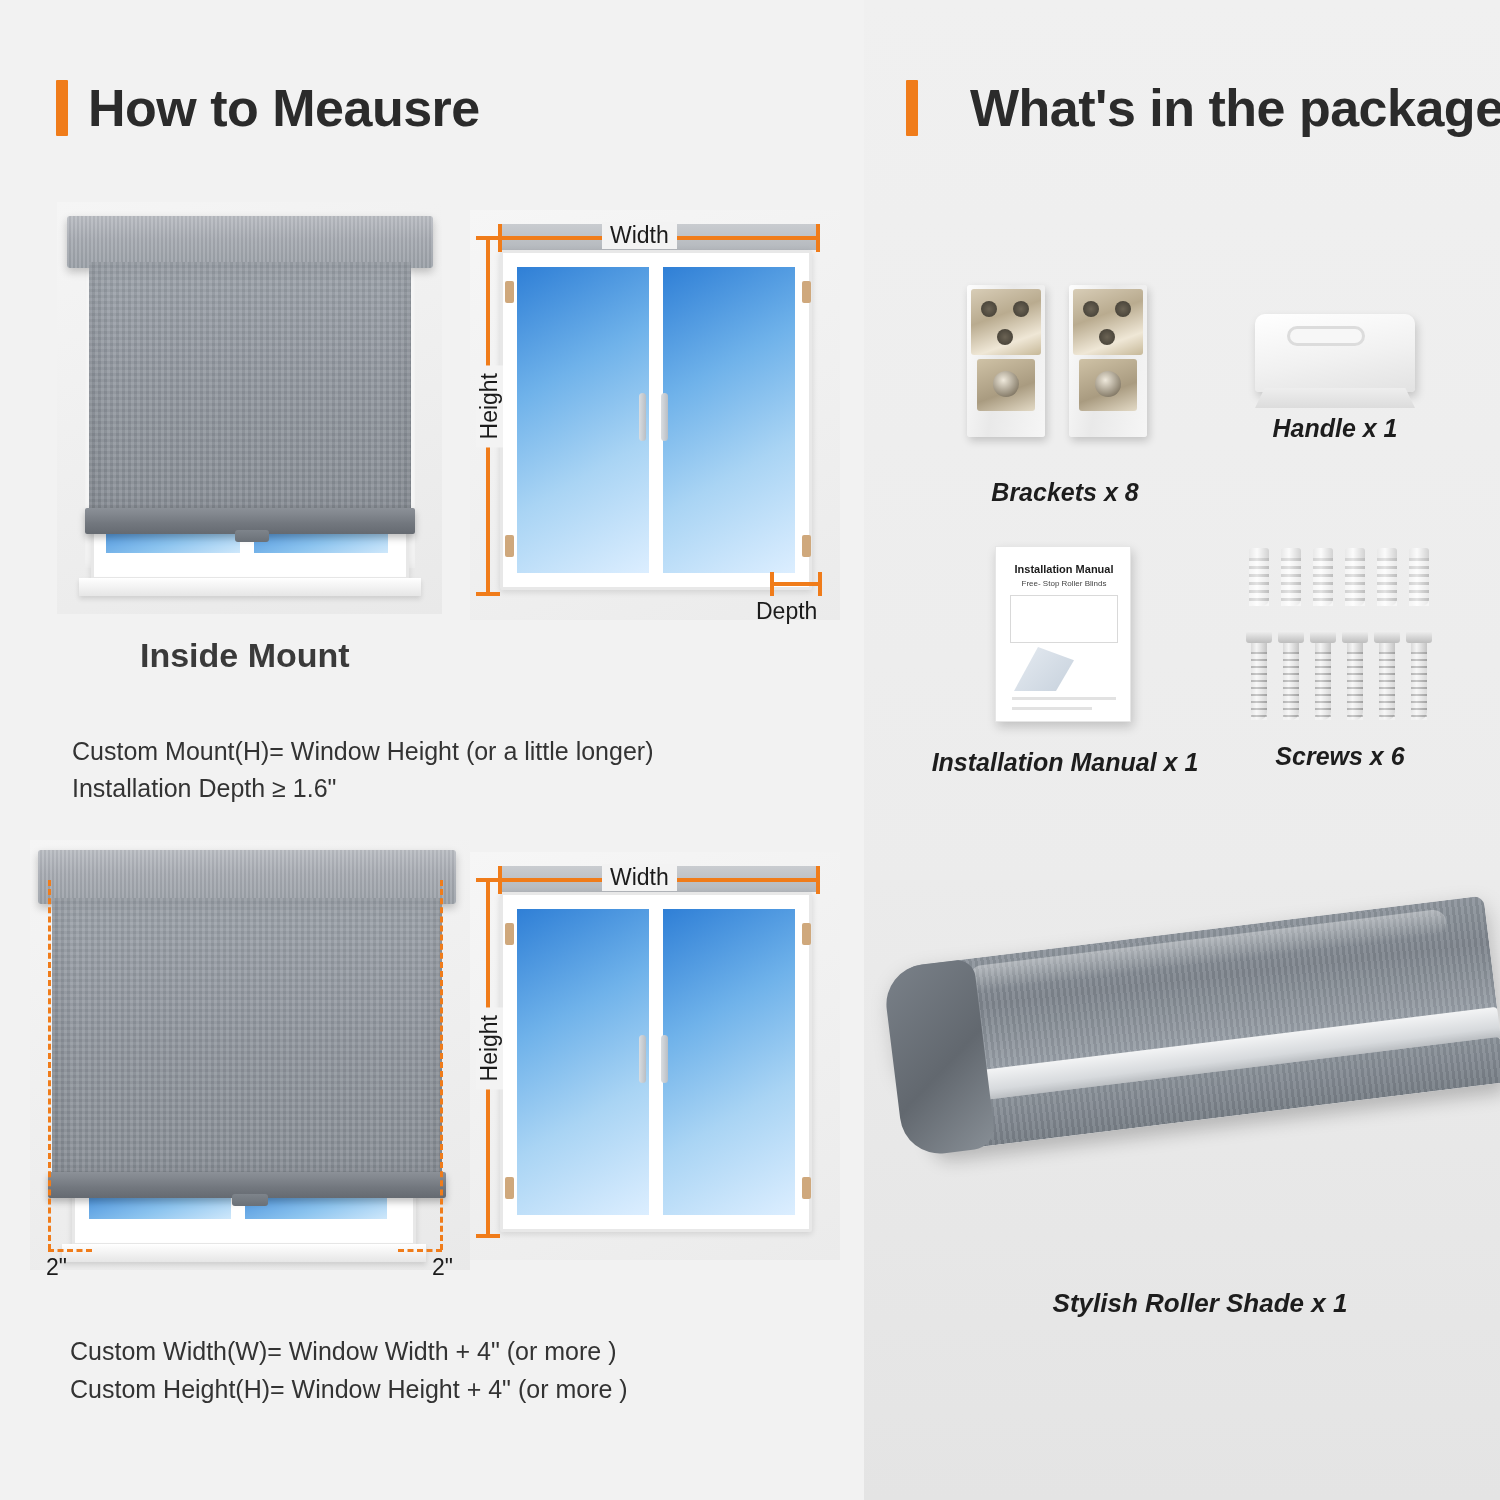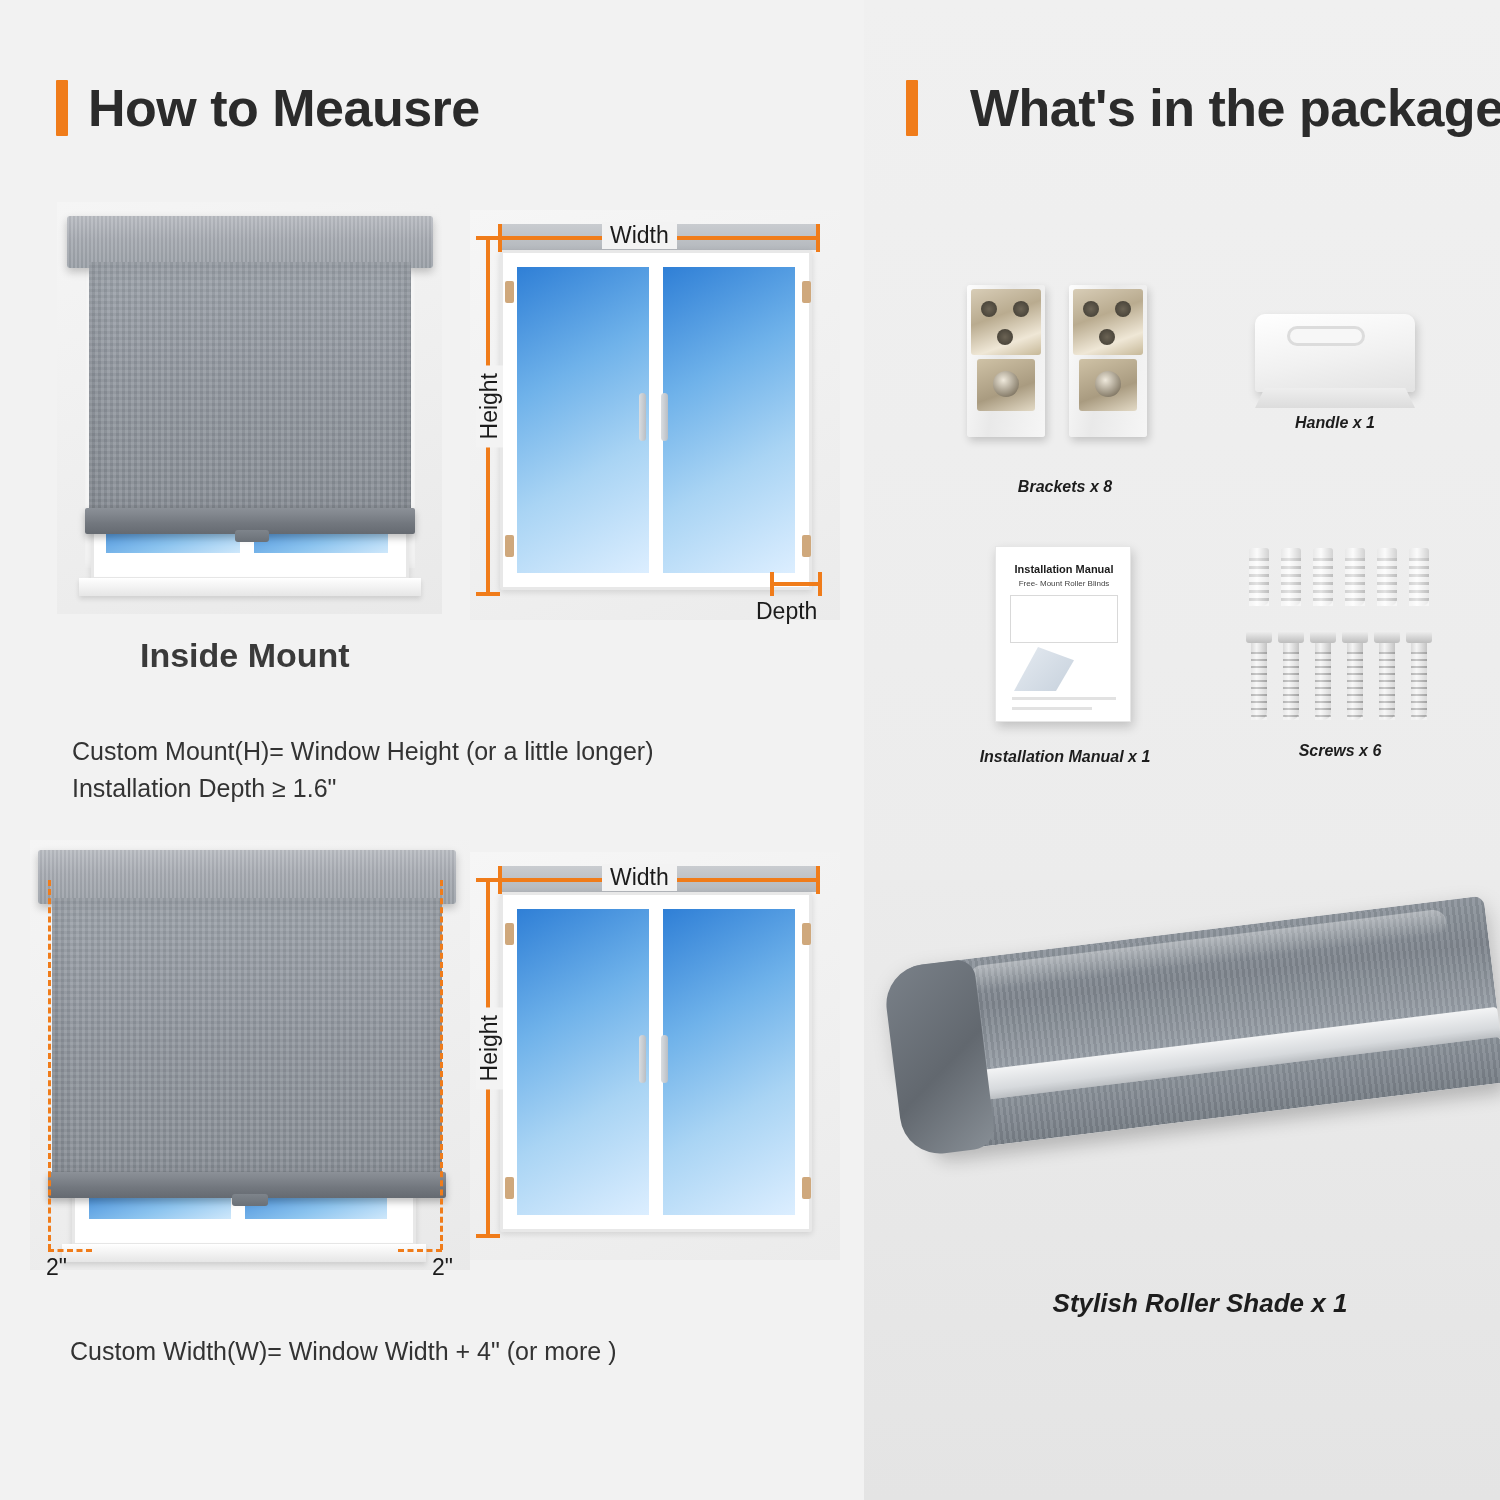--- a/index.html
+++ b/index.html
@@ -131,21 +131,21 @@
   }
   .dash-h {
     position:absolute; height:0; border-top: 3px dashed #f07c1a;
   }
   .tick-label {
     position:absolute; font-size: 23px; color:#1b1b1b;
   }
 
   
   .pkg-label {
-    position: absolute; font-size: 16px; font-weight: bold; font-style: italic;
+    position: absolute; font-size: 25px; font-weight: bold; font-style: italic;
     color: #1d1d1d; white-space: nowrap; text-align:center;
   }
   .bracket {
     position: absolute; width: 78px; height: 152px;
     background: linear-gradient(100deg,#fdfdfd 0%, #e9e9e9 45%, #f6f6f6 100%);
     border-radius: 3px;
     box-shadow: 2px 4px 9px rgba(0,0,0,.18);
     overflow: hidden;
   }
   .bracket .metal-top {
@@ -371,20 +371,21 @@
       <div class="arrow-cap" style="left:346px; top:14px; width:4px; height:28px;"></div>
       <div class="dim-label" style="left:132px; top:12px; background:#f3f3f3; padding:0 8px;">Width</div>
 
       <div class="arrow-line" style="left:16px; top:26px; width:4px; height:360px;"></div>
       <div class="arrow-cap" style="left:6px; top:26px; width:24px; height:4px;"></div>
       <div class="arrow-cap" style="left:6px; top:382px; width:24px; height:4px;"></div>
       <div class="dim-label vert" style="left:6px; top:155px; background:#f3f3f3; padding:8px 0;">Height</div>
     </div>
 
     <div class="body-line" style="left:70px; top:1337px;">Custom Width(W)= Window Width + 4" (or more )</div>
+    <div class="body-line" style="left:70px; top:1375px;">Custom Height(H)= Window Height + 4" (or more )</div>
   </div>
 
   <div class="panel-right">
     <div class="panel-right-top"></div>
     <div class="panel-right-bot"></div>
   </div>
 
   <div class="heading" id="h-package">
     <div class="bar"></div>
     <div class="txt">What's in the package</div>
@@ -413,21 +414,21 @@
   <div class="pkg-label" style="left:930px; top:478px; width:270px;">Brackets x 8</div>
 
   <div class="handle-piece" style="left:1255px; top:314px;">
     <div class="groove"></div>
     <div class="tail"></div>
   </div>
   <div class="pkg-label" style="left:1205px; top:414px; width:260px;">Handle x 1</div>
 
   <div class="manual" style="left:995px; top:546px;">
     <div class="m-title">Installation Manual</div>
-    <div class="m-sub">Free- Mount Roller Blinds</div>
+    <div class="m-sub">Free- Stop Roller Blinds</div>
     <div class="m-box"></div>
     <div class="m-fig"></div>
     <div class="m-line" style="left:16px; top:150px; width:104px;"></div>
     <div class="m-line" style="left:16px; top:160px; width:80px;"></div>
   </div>
   <div class="pkg-label" style="left:930px; top:748px; width:270px;">Installation Manual x 1</div>
 
   <div class="anchor" style="left:1249px; top:548px;">
       <div class="ribs"></div>
     </div>

